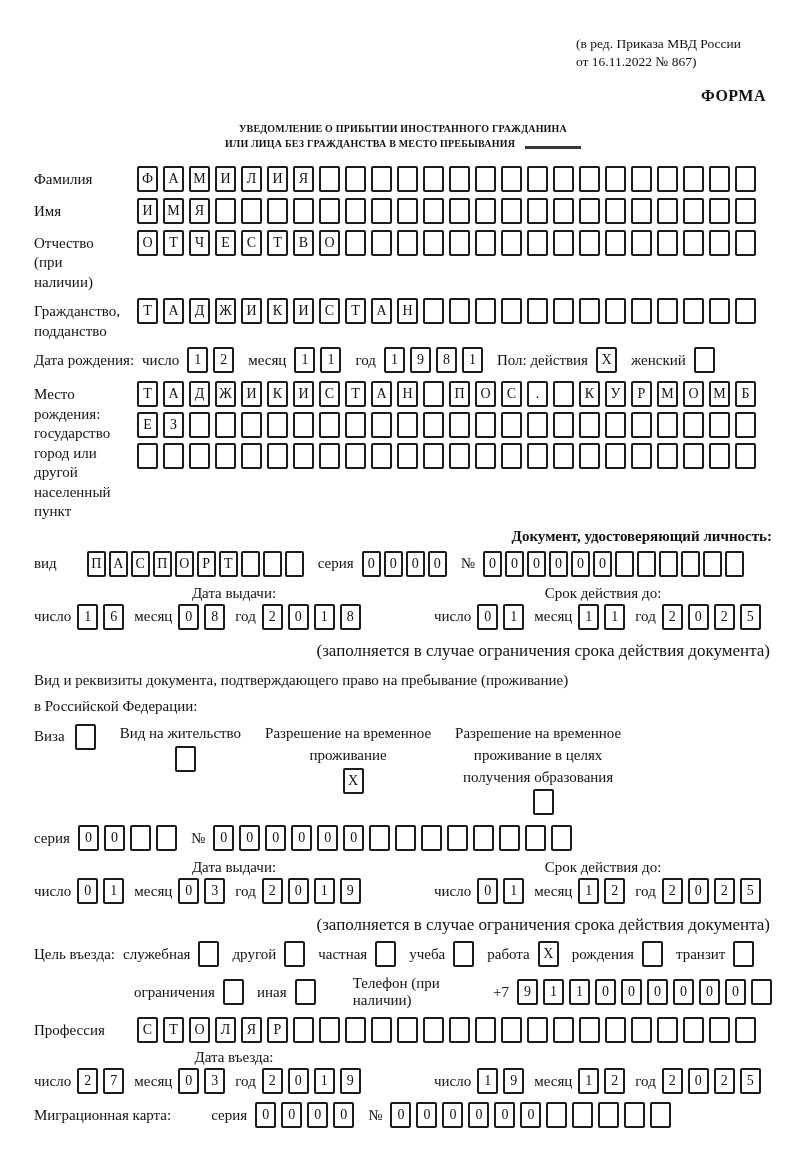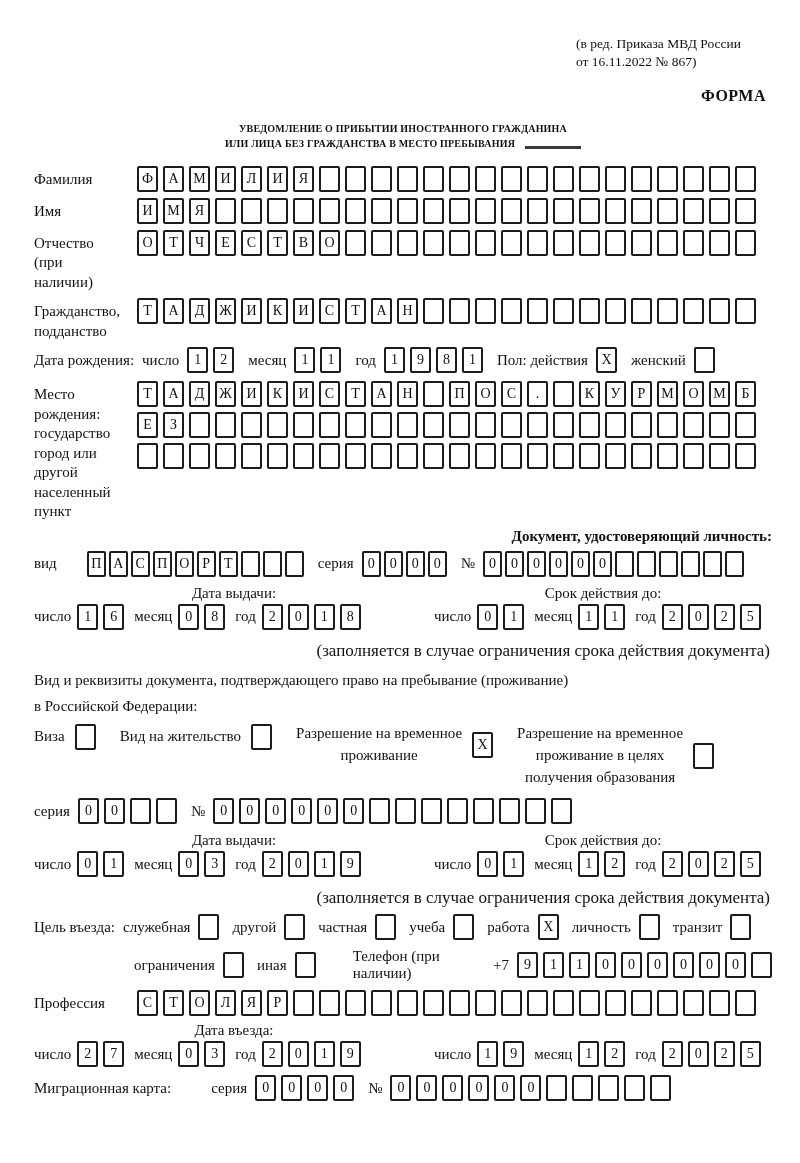--- a/index.html
+++ b/index.html
@@ -53,21 +53,21 @@
   .dg .t { margin:0 6px 0 10px; }
   .dg .t:first-child { margin-left:0; }
   .note-r { text-align:right; font-size:17px; margin:11px 2px 6px 0; }
 
   .intro { white-space:pre-line; line-height:1.75; margin:2px 0 4px; }
 
   .opts { display:flex; align-items:flex-start; margin:2px 0 10px; }
   .opt { display:flex; align-items:center; }
   .opt-label { white-space:pre-line; text-align:center; line-height:1.45; }
   .opt .cells { margin-left:10px; margin-top:1px; }
-  .opt + .opt { margin-left:24px; }
+  .opt + .opt { margin-left:24px;flex-direction:column; }
 
   .purpose-row { display:flex; align-items:center; margin-bottom:8px; }
   .purpose-row .t { margin-right:8px;font-family:Liberation Serif, serif; }
   .p-item { display:flex; align-items:center; margin-right:13px; }
   .p-item .cells { margin-left:8px; }
   .indent-100 { margin-left:100px; }
   .phone-lbl { margin:0 14px 0 24px; }
 </style>
 </head>
 <body>
@@ -544,21 +544,21 @@
             <span class="bx"></span>
           </span>
         </span>
       <span class="p-item">
           <span>работа</span>
           <span class="cells">
             <span class="bx">X</span>
           </span>
         </span>
       <span class="p-item">
-          <span>личность</span>
+          <span>рождения</span>
           <span class="cells">
             <span class="bx"></span>
           </span>
         </span>
       <span class="p-item">
           <span>транзит</span>
           <span class="cells">
             <span class="bx"></span>
           </span>
         </span>

